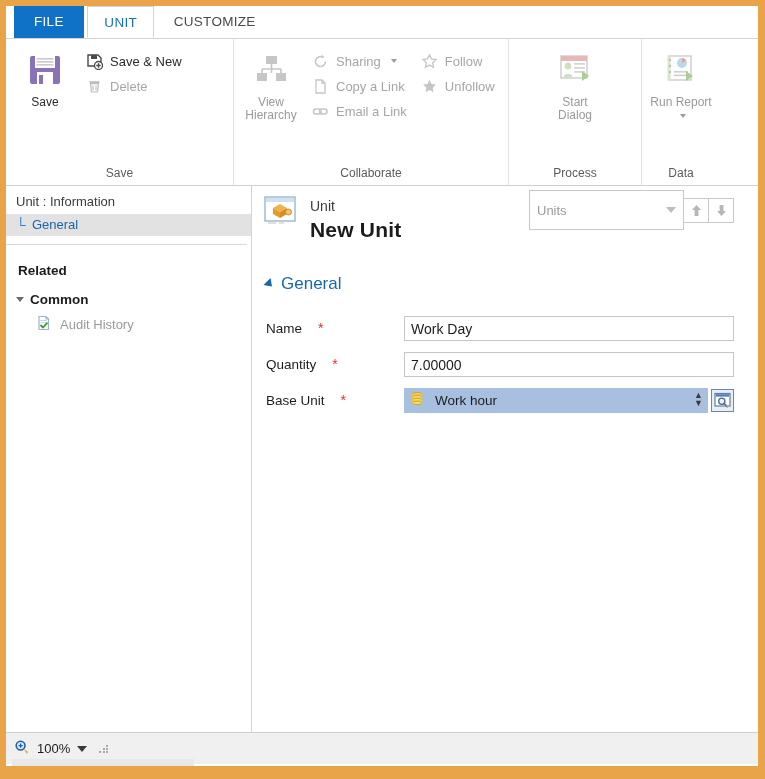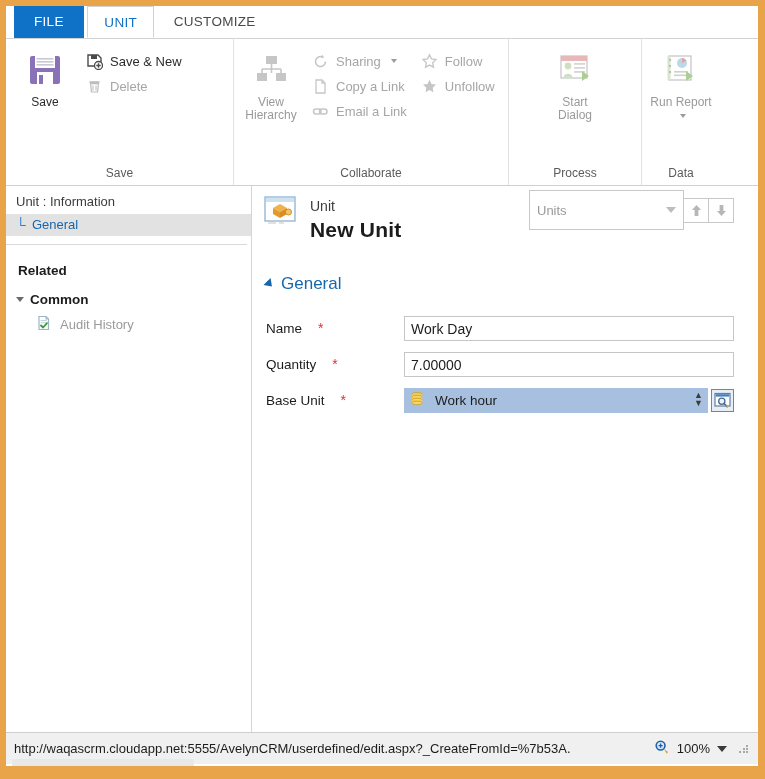--- a/index.html
+++ b/index.html
@@ -545,21 +545,20 @@
               <path d="M11.5 12.3 l3.2 2.2 l-1.2 1.6 z" fill="#eda93a"></path>
             </svg>
           </div>
         </div>
 
       </div>
     </div>
   </div>
 
   <div class="statusbar">
-    <div class="status-url">http://waqascrm.cloudapp.net:5555/AvelynCRM/userdefined/edit.aspx?_CreateFromId=%7b53A.</div>
     <div class="zoomwrap">
       <span>
         <svg width="16" height="16" viewBox="0 0 16 16">
           <circle cx="6.6" cy="6.6" r="4.4" fill="#dceaf7" stroke="#1d62a8" stroke-width="1.6"></circle>
           <path d="M4.5 6.6 h4.2 M6.6 4.5 v4.2" stroke="#1d62a8" stroke-width="1.4"></path>
           <path d="M9.8 9.8 l4.4 3.2 l-1.6 1.7 z" fill="#e8a33d"></path>
         </svg>
       </span>
       <span class="zoom-lvl">100%</span>
       <span class="caret-dk"></span>

